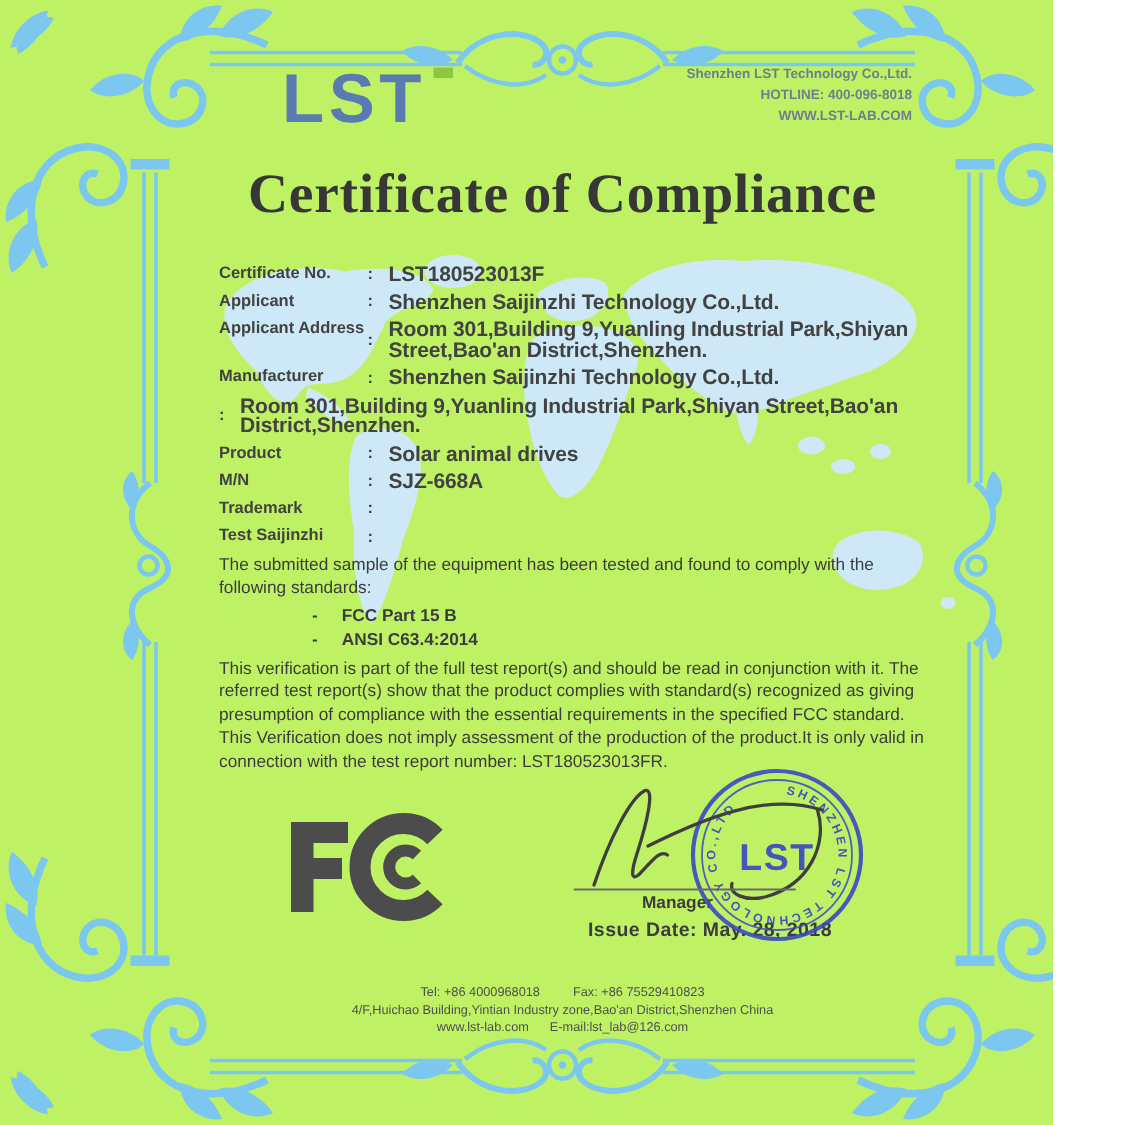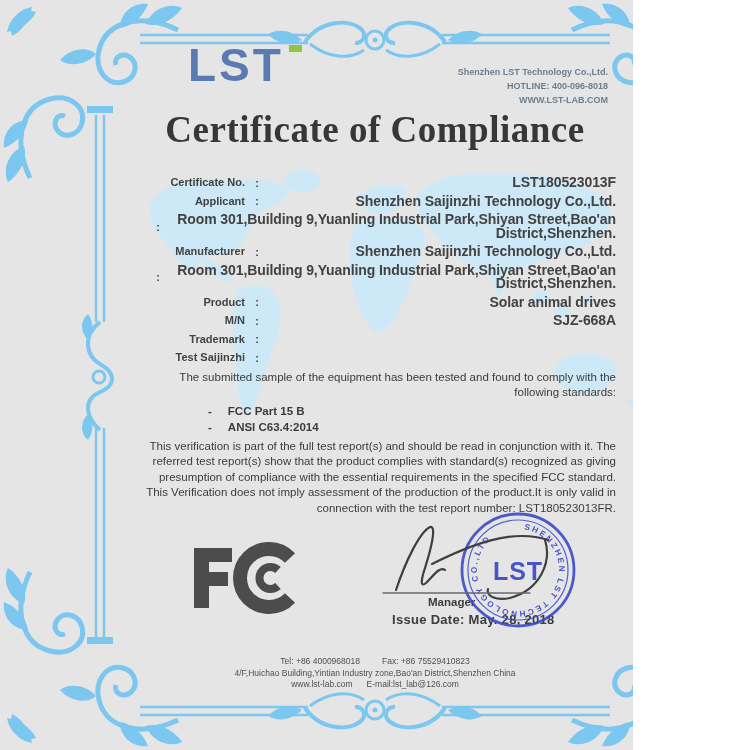--- a/index.html
+++ b/index.html
@@ -1,37 +1,37 @@
 <!DOCTYPE html>
 <html><head>
 <meta charset="utf-8">
 <style>
   html,body{margin:0;padding:0;background:#ffffff;}
-  .page{position:relative;width:633px;height:750px;background:#e5e5e5;overflow:hidden;
+  .page{position:relative;width:702px;height:750px;background:#bef264;overflow:hidden;
         font-family:"Liberation Sans", sans-serif;color:#3e3e3e;}
   svg.layer{position:absolute;left:0;top:0;pointer-events:none;}
   .map-layer{z-index:0;}
   .border-layer{z-index:1;}
   .overlay-layer{z-index:3;}
   .content{position:absolute;left:0;top:0;width:750px;height:750px;z-index:2;}
 
   
   .logo{position:absolute;left:188px;top:42px;}
   .logo-text{font-size:46px;font-weight:bold;color:#5a7ab2;letter-spacing:3px;line-height:1;}
   .logo-mark{position:absolute;left:101px;top:3px;width:13px;height:7px;background:#8dc63f;}
-  .header-right{position:absolute;right:142px;top:65px;text-align:right;
+  .header-right{position:absolute;right:142px;top:42px;text-align:right;
                 font-size:9px;font-weight:bold;color:#6e7e8d;line-height:14px;}
 
   
   .title{position:absolute;left:0;right:0;top:108px;text-align:center;
          font-family:"Liberation Serif", serif;font-weight:bold;font-size:37px;
          color:#373737;letter-spacing:0.5px;margin:0;}
 
   
-  .body-block{position:absolute;left:146px;top:176px;width:470px;text-align:right;}
+  .body-block{position:absolute;left:146px;top:176px;width:470px;}
   .frow{display:flex;margin-bottom:5px;}
   .flabel{width:99px;font-weight:bold;font-size:11px;line-height:13.5px;color:#424242;flex:none;}
   .fcolon{width:14px;font-weight:bold;font-size:11px;color:#424242;align-self:center;flex:none;}
   .fvalue{flex:1;font-weight:bold;font-size:14px;line-height:13.5px;color:#424242;letter-spacing:-0.1px;}
   .statement{margin:4px 0 3px 0;font-size:11.5px;line-height:15px;color:#3c3c3c;}
   .std-item{display:flex;gap:16px;margin-left:62px;font-weight:bold;font-size:11.5px;line-height:16px;color:#3c3c3c;}
   .verify{margin:4px 0 0 0;font-size:11.5px;line-height:15.5px;color:#3c3c3c;}
 
   
   .manager{position:absolute;left:428px;top:596px;font-size:11.5px;font-weight:bold;color:#3c3c3c;z-index:4;}
@@ -140,20 +140,21 @@
         <div class="flabel">Certificate No.</div>
         <div class="fcolon">:</div>
         <div class="fvalue">LST180523013F</div>
       </div>
       <div class="frow">
         <div class="flabel">Applicant</div>
         <div class="fcolon">:</div>
         <div class="fvalue">Shenzhen Saijinzhi Technology Co.,Ltd.</div>
       </div>
       <div class="frow">
+        <div class="flabel">Applicant Address</div>
         <div class="fcolon">:</div>
         <div class="fvalue">Room 301,Building 9,Yuanling Industrial Park,Shiyan Street,Bao'an District,Shenzhen.</div>
       </div>
       <div class="frow">
         <div class="flabel">Manufacturer</div>
         <div class="fcolon">:</div>
         <div class="fvalue">Shenzhen Saijinzhi Technology Co.,Ltd.</div>
       </div>
       <div class="frow">
         <div class="fcolon">:</div>

